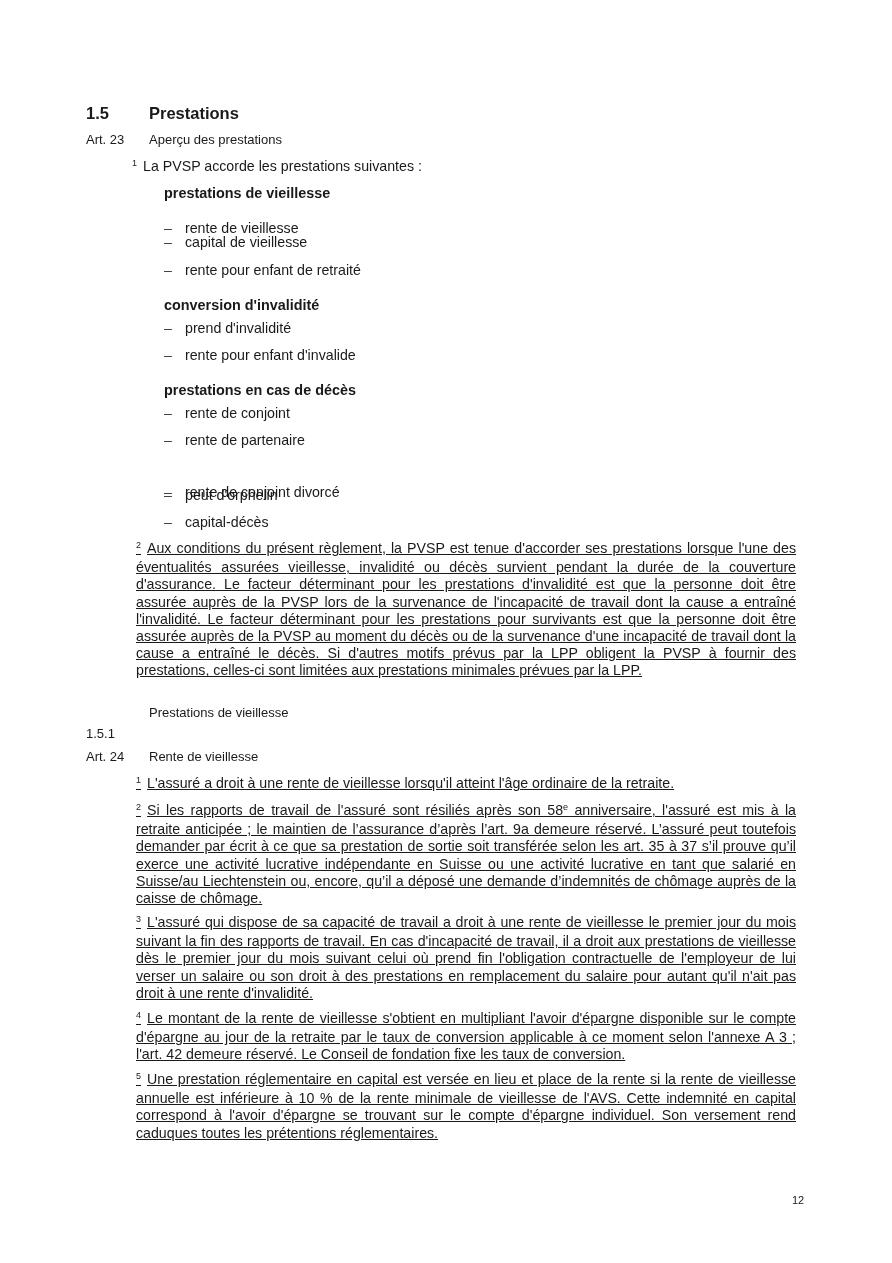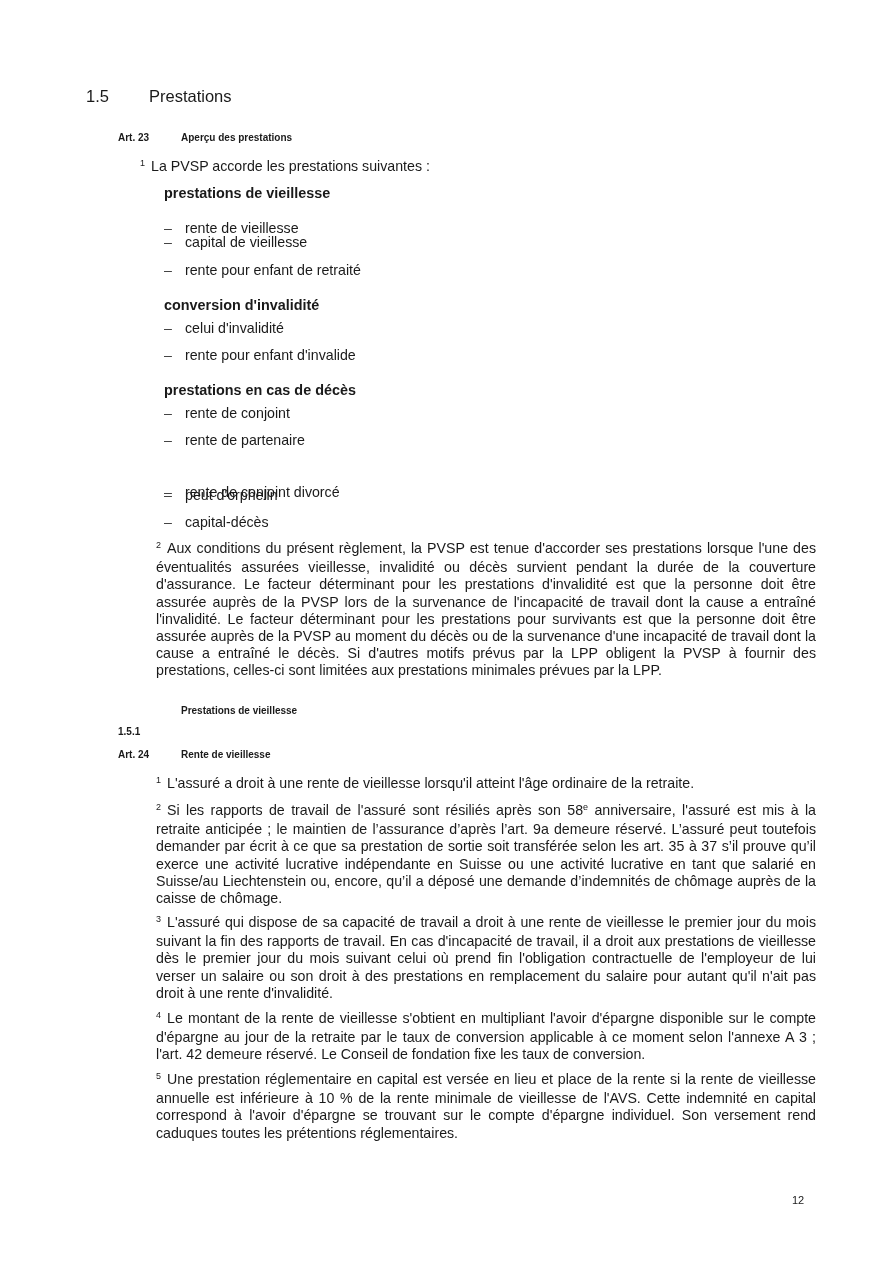--- a/index.html
+++ b/index.html
@@ -2,30 +2,30 @@
 <html><head>
 <meta charset="utf-8">
 <style>
   html, body { margin: 0; padding: 0; background: #ffffff; }
   body {
     width: 892px; height: 1263px; position: relative; overflow: hidden;
     font-family: "Liberation Sans", sans-serif; color: #1a1a1a;
     font-size: 14.2px;
   }
   .abs { position: absolute; }
-  .h1 { font-weight: normal; font-size: 16.5px; }
-  .h2 { font-weight: bold; font-size: 10px; margin-left: 32px; }
+  .h1 { font-weight: bold; font-size: 16.5px; margin-top: 17px; }
+  .h2 { font-weight: normal; font-size: 13px; }
   .num { left: 86px; }
   .title { left: 149px; }
   .para {
-    position: absolute; left: 156px; width: 660px;
-    text-align: justify; line-height: 17.2px;
+    position: absolute; left: 136px; width: 660px;
+    text-align: justify; line-height: 17.2px; text-decoration: underline;
   }
   sup { font-size: 9px; vertical-align: 0; position: relative; top: -5px; margin-right: 6px; }
-  .intro { position: absolute; left: 140px; }
+  .intro { position: absolute; left: 132px; }
   .group-title { position: absolute; left: 164px; font-weight: bold; font-size: 14.4px; }
   .item { position: absolute; left: 164px; }
   .item .dash { display: inline-block; width: 21px; color: #444; }
   .page-num { position: absolute; left: 792px; top: 1194px; font-size: 11px; }
 </style>
 </head>
 <body>
 
 <div class="abs h1 num" style="top:87px">1.5</div>
 <div class="abs h1 title" style="top:87px">Prestations</div>
@@ -36,21 +36,21 @@
 <div class="intro" style="top:158px">
   <sup>1</sup><span>La PVSP accorde les prestations suivantes :</span>
 </div>
 
 <div class="group-title" style="top:185px">prestations de vieillesse</div>
 <div class="item" style="top:220px"><span class="dash">–</span><span>rente de vieillesse</span></div>
 <div class="item" style="top:234px"><span class="dash">–</span><span>capital de vieillesse</span></div>
 <div class="item" style="top:262px"><span class="dash">–</span><span>rente pour enfant de retraité</span></div>
 
 <div class="group-title" style="top:297px">conversion d'invalidité</div>
-<div class="item" style="top:320px"><span class="dash">–</span><span>celui d'invalidité</span></div>
+<div class="item" style="top:320px"><span class="dash">–</span><span>prend d'invalidité</span></div>
 <div class="item" style="top:347px"><span class="dash">–</span><span>rente pour enfant d'invalide</span></div>
 
 <div class="group-title" style="top:382px">prestations en cas de décès</div>
 <div class="item" style="top:405px"><span class="dash">–</span><span>rente de conjoint</span></div>
 <div class="item" style="top:432px"><span class="dash">–</span><span>rente de partenaire</span></div>
 <div class="item" style="top:484px"><span class="dash">–</span><span>rente de conjoint divorcé</span></div>
 <div class="item" style="top:487px"><span class="dash">–</span><span>peut d'orphelin</span></div>
 <div class="item" style="top:514px"><span class="dash">–</span><span>capital-décès</span></div>
 
 <div class="para" style="top:540px">

